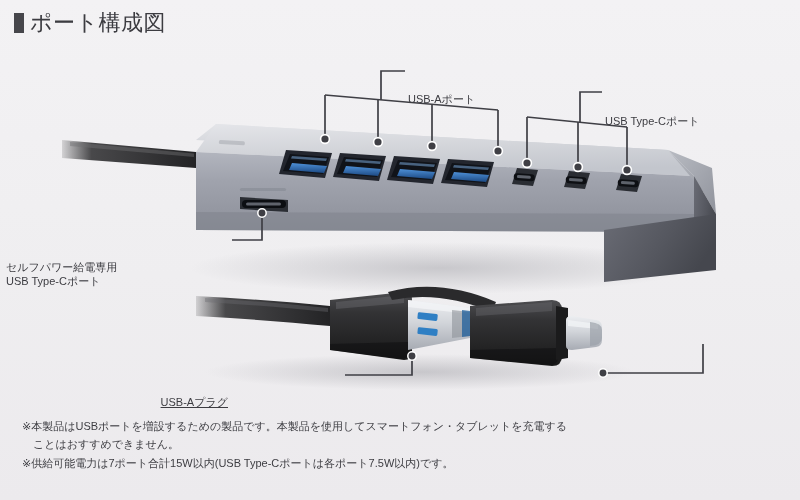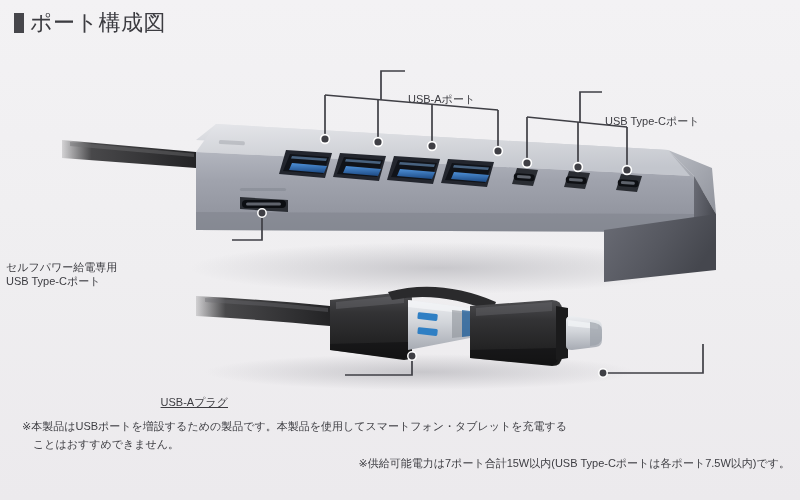--- a/index.html
+++ b/index.html
@@ -72,21 +72,21 @@
     left: 22px;
     top: 418px;
     width: 768px;
   }
   .note {
     font-size: 11px;
     line-height: 1.62;
     color: #3d3d42;
     white-space: pre-wrap;
   }
-  .note + .note { margin-top: 1px; text-align: right; }
+  .note + .note { margin-top: 1px; }
 </style>
 </head>
 <body>
 
 <div id="stage">
 
   <div class="title-row">
     <span class="title-bullet"></span>
     <span class="title-text">ポート構成図</span>
   </div>

